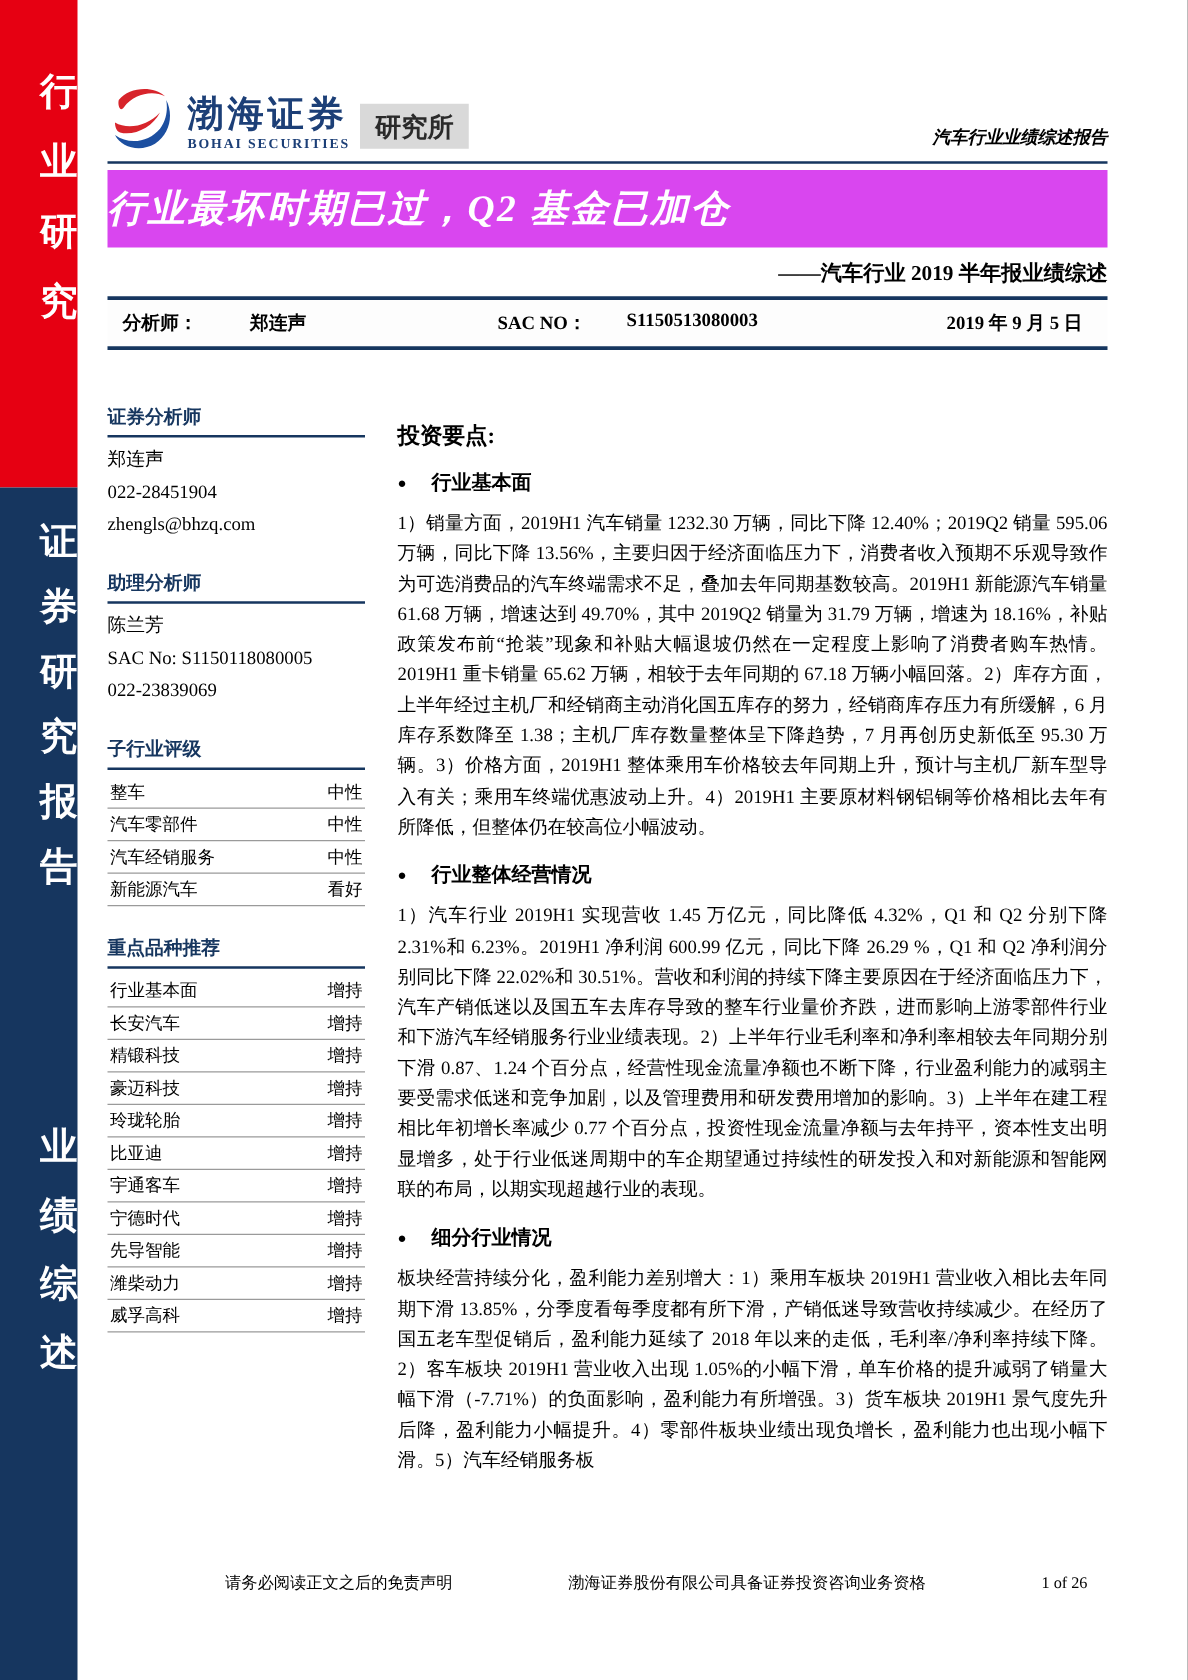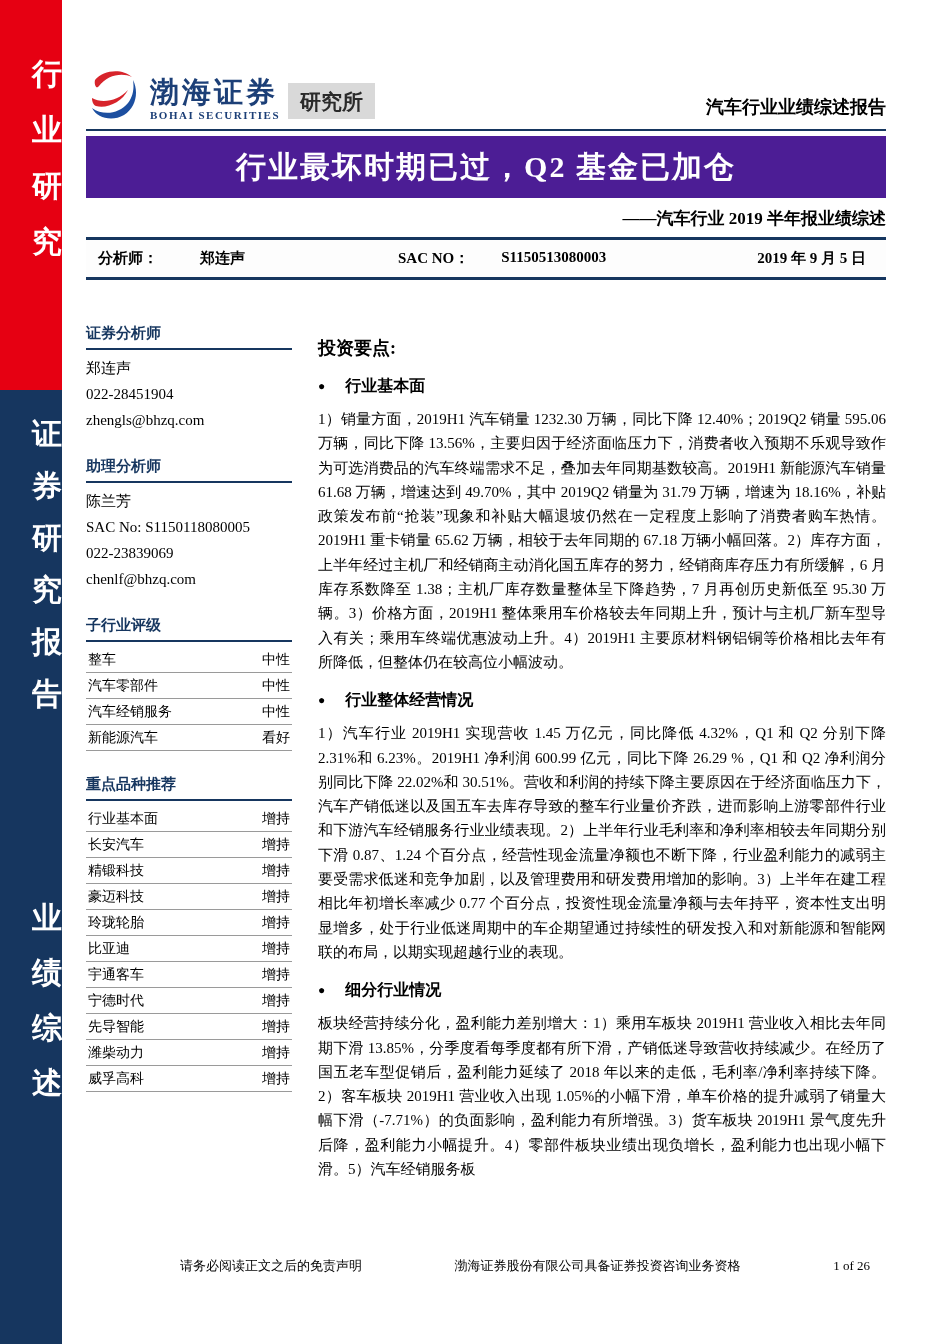--- a/index.html
+++ b/index.html
@@ -22,24 +22,24 @@
 
   .hdr { display:flex; justify-content:space-between; align-items:flex-end;
          padding-top:50px; padding-bottom:8px; border-bottom:2px solid #16365f; }
   .logo-wrap { display:flex; align-items:flex-end; }
   .logo-mark { width:54px; height:54px; margin-right:10px; }
   .logo-cn { font-size:29px; font-weight:bold; color:#1c3f77; letter-spacing:3px; line-height:1.1; }
   .logo-en { font-size:11px; font-weight:bold; color:#1c3f77; letter-spacing:1.5px; }
   .institute { background:#d9d9d9; color:#2a2a2a; font-weight:bold; font-size:21px;
                padding:5px 12px 3px; margin-left:8px; margin-bottom:2px;
                font-family:"Liberation Sans", sans-serif; }
-  .report-type { font-size:18px; font-weight:bold; color:#000; padding-bottom:2px; }
-
-  .title-bar { margin-top:5px; background:#4c1d95; height:62px;
-               display:flex; align-items:center; justify-content:center; }
+  .report-type { font-size:14px; font-weight:bold; color:#000; padding-bottom:2px;font-style:italic; }
+
+  .title-bar { margin-top:5px; background:#d946ef; height:62px;
+               display:flex; align-items:center; justify-content:flex-start;font-style:italic; }
   .title-bar .t { color:#fff; font-size:30px; font-weight:bold; letter-spacing:2px; }
 
   .subtitle { text-align:right; font-size:17px; font-weight:bold; color:#000; margin:9px 0 7px; }
 
   .analyst-bar { border-top:3px solid #16365f; border-bottom:3px solid #16365f;
                  display:flex; align-items:center; padding:9px 12px;
                  font-size:15px; font-weight:bold; color:#000; background:#fdfdfd; }
   .ab-left { width:300px; display:flex; }
   .ab-name { margin-left:42px; }
   .ab-mid  { flex:1; display:flex; }
@@ -130,21 +130,20 @@
           <div class="lc-line">郑连声</div>
           <div class="lc-line">022-28451904</div>
           <div class="lc-line">zhengls@bhzq.com</div>
         </section>
 
         <section class="lc-sec">
           <div class="lc-title">助理分析师</div>
           <div class="lc-line">陈兰芳</div>
           <div class="lc-line">SAC No: S1150118080005</div>
           <div class="lc-line">022-23839069</div>
-          <div class="lc-line">chenlf@bhzq.com</div>
         </section>
 
         <section class="lc-sec">
           <div class="lc-title">子行业评级</div>
           <div class="lc-row">
             <span>整车</span>
             <span>中性</span>
           </div>
           <div class="lc-row">
             <span>汽车零部件</span>

